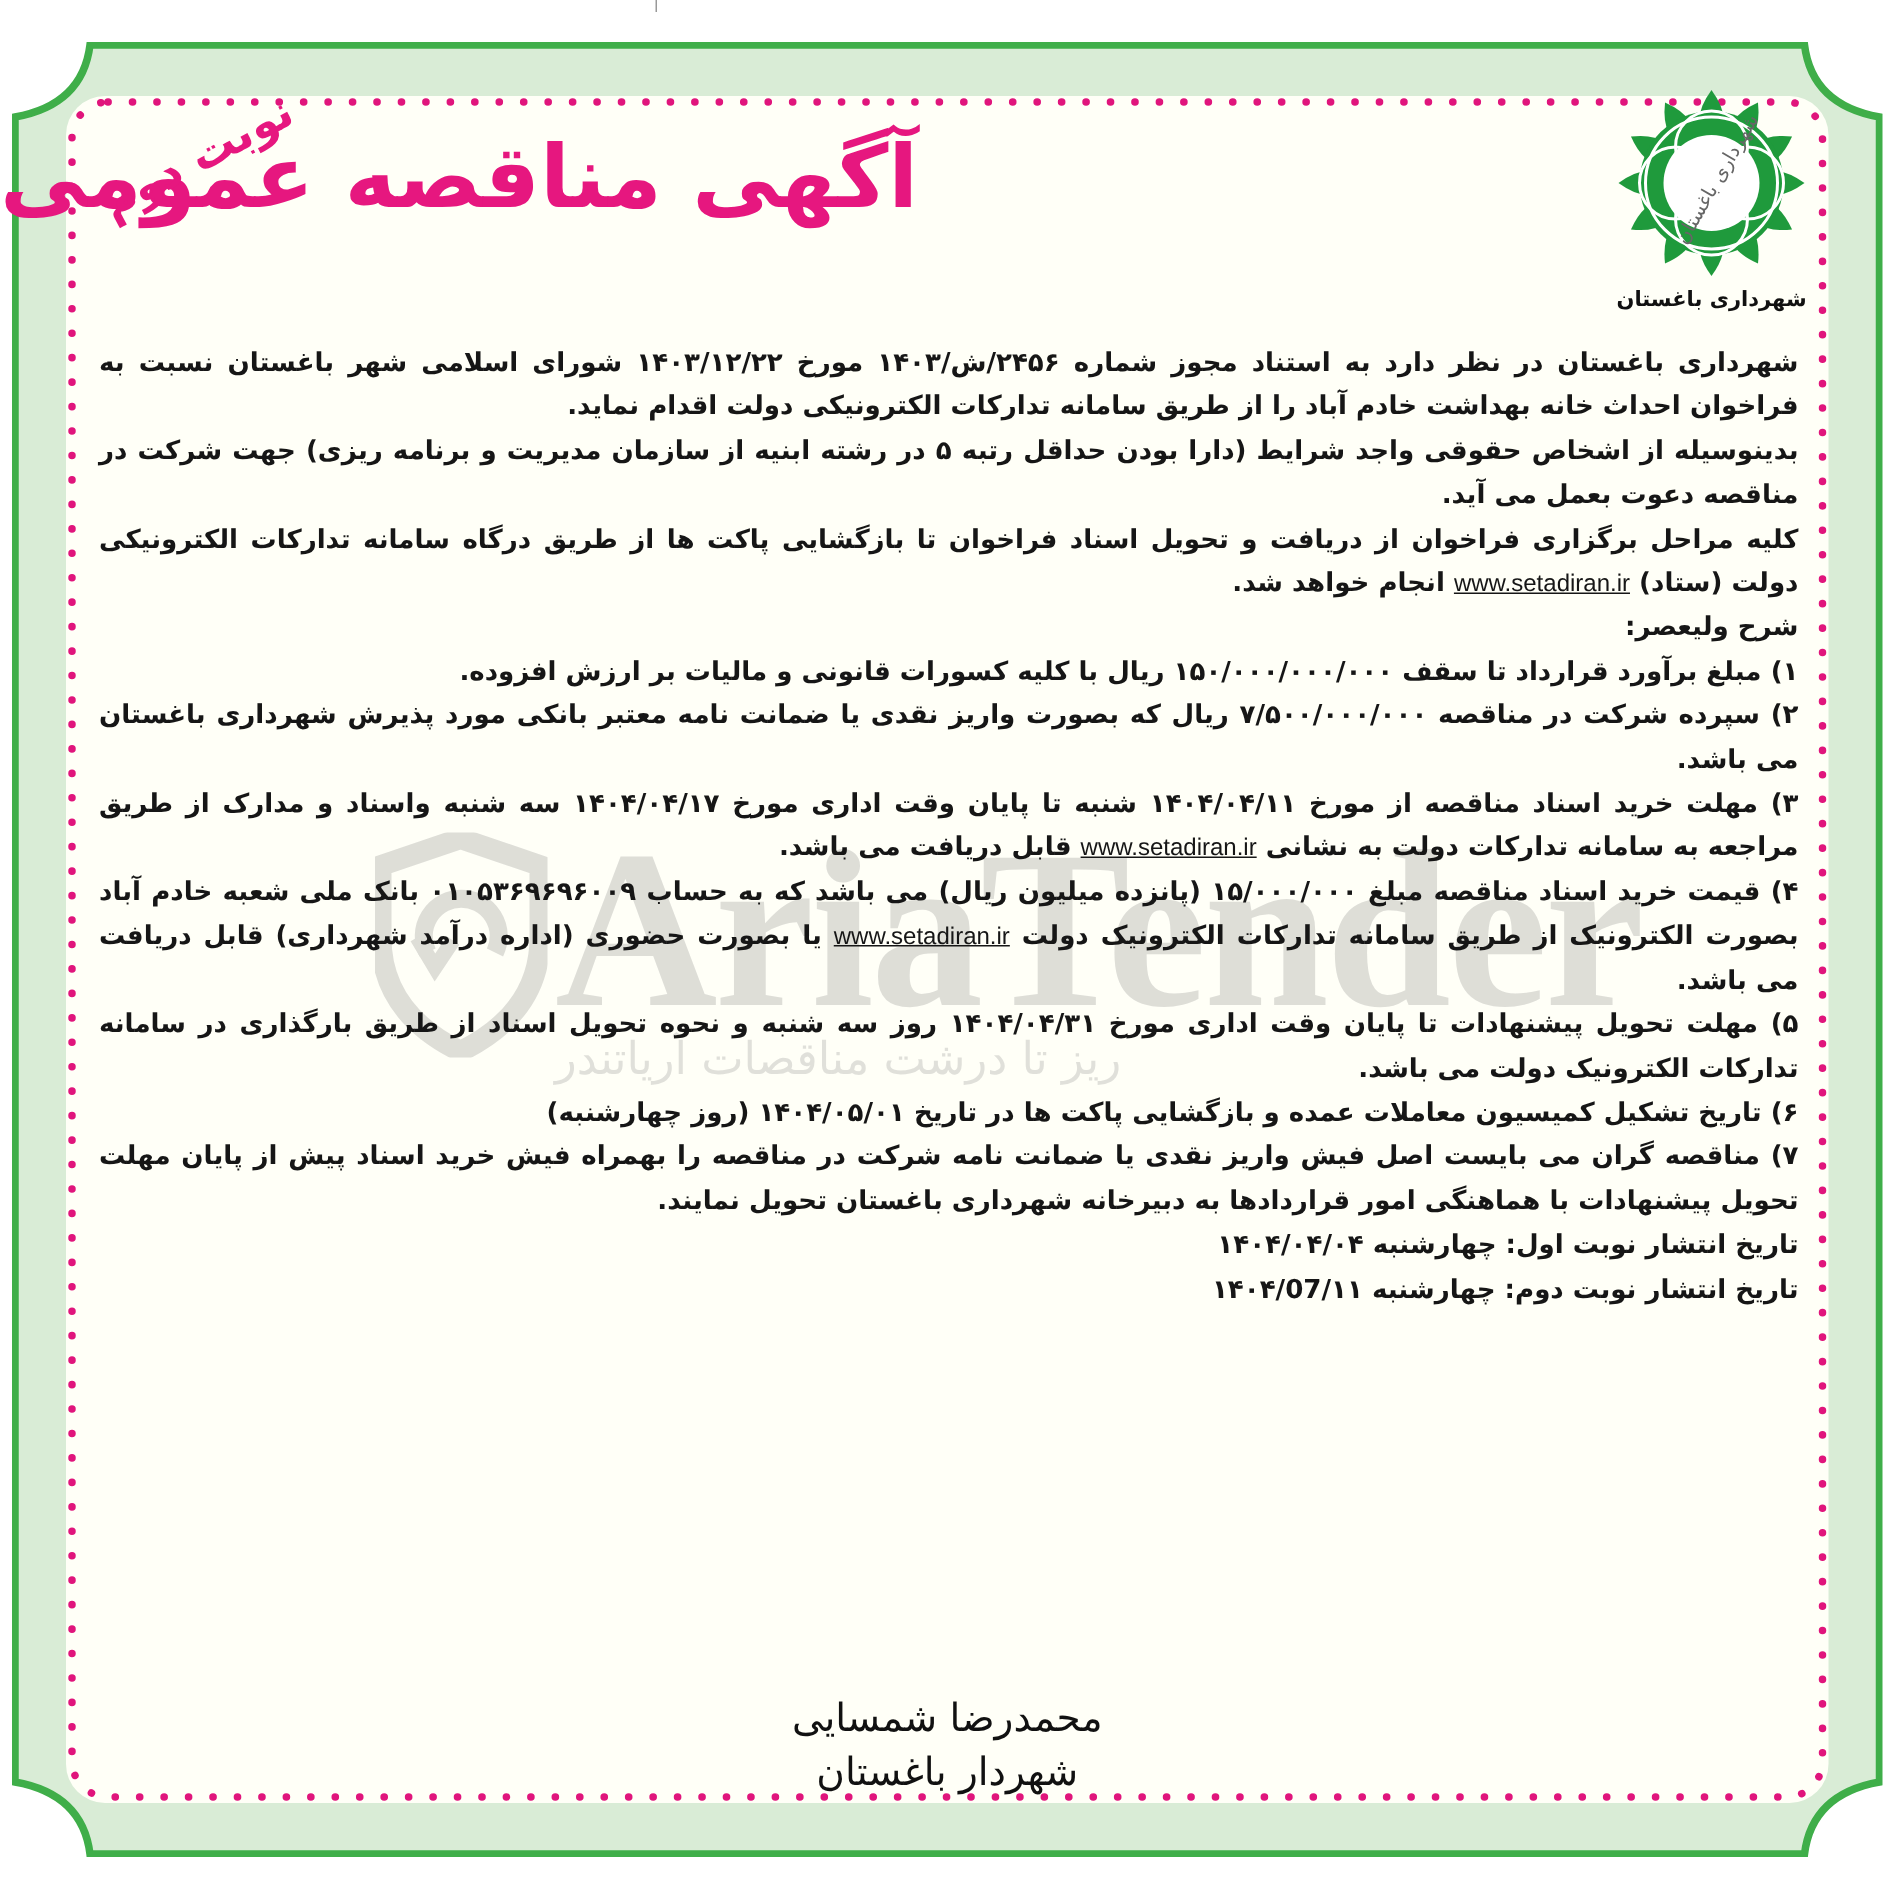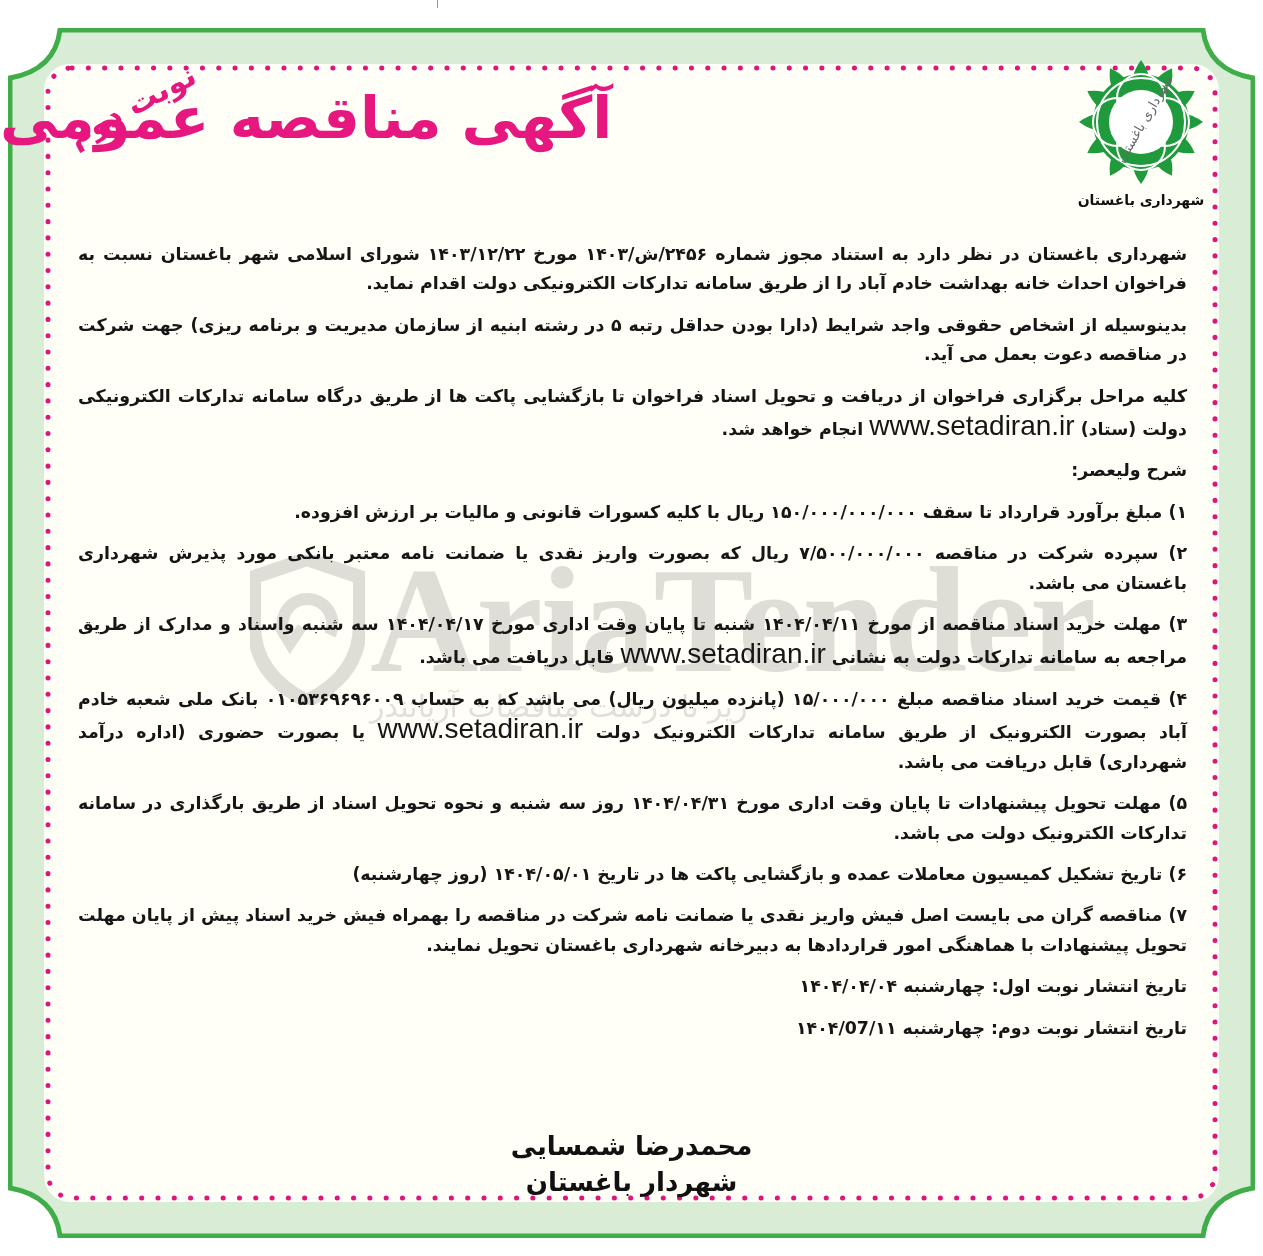--- a/index.html
+++ b/index.html
@@ -17,25 +17,25 @@
   .title { position: absolute; left: 0; right: 0; top: 84px; text-align: left;
            font-family: "DejaVu Sans", sans-serif; font-weight: bold; font-size: 58px;
            color: #e6177f; direction: rtl; letter-spacing: 1px; }
   .round-badge { position: absolute; left: 62px; top: 88px; transform: rotate(-28deg);
                  font-weight: bold; font-size: 30px; color: #e6177f; direction: rtl; }
 
   .body-text { position: absolute; left: 66px; right: 64px; top: 228px;
                direction: rtl; text-align: justify; text-align-last: right;
                font-family: "DejaVu Sans", sans-serif; font-weight: bold;
                font-size: 17.4px; line-height: 29.4px; color: #161616; }
-  .body-text p { margin: 12px; }
-  .ltr { direction: ltr; unicode-bidi: embed; font-weight: normal; font-family: "Liberation Sans", sans-serif; font-size: 28px; }
+  .body-text p { margin: 0; }
+  .ltr { direction: ltr; unicode-bidi: embed; font-weight: normal; font-family: "Liberation Sans", sans-serif; font-size: 16px; text-decoration: underline; }
 
   .signature { position: absolute; left: 0; right: 0; top: 1128px; text-align: center;
-               direction: rtl; font-weight: bold; font-size: 26px; line-height: 36px; color: #111; }
+               direction: rtl; font-weight: normal; font-size: 26px; line-height: 36px; color: #111; }
 
   .watermark { position: absolute; left: 250px; top: 545px; width: 720px; height: 180px;
                pointer-events: none; opacity: 0.22; }
   .watermark .wm-text { position: absolute; left: 120px; top: 0; font-family: Liberation Serif, serif;
                font-weight: bold; font-size: 150px; color: #6b6b6b; letter-spacing: -2px; line-height: 150px; }
   .watermark .wm-sub { position: absolute; left: 120px; top: 144px; font-size: 30px; color: #777; direction: rtl; letter-spacing: 14px; }
   .watermark .wm-shield { position: absolute; left: 0; top: 10px; }
 </style>
 </head>
 <body>

